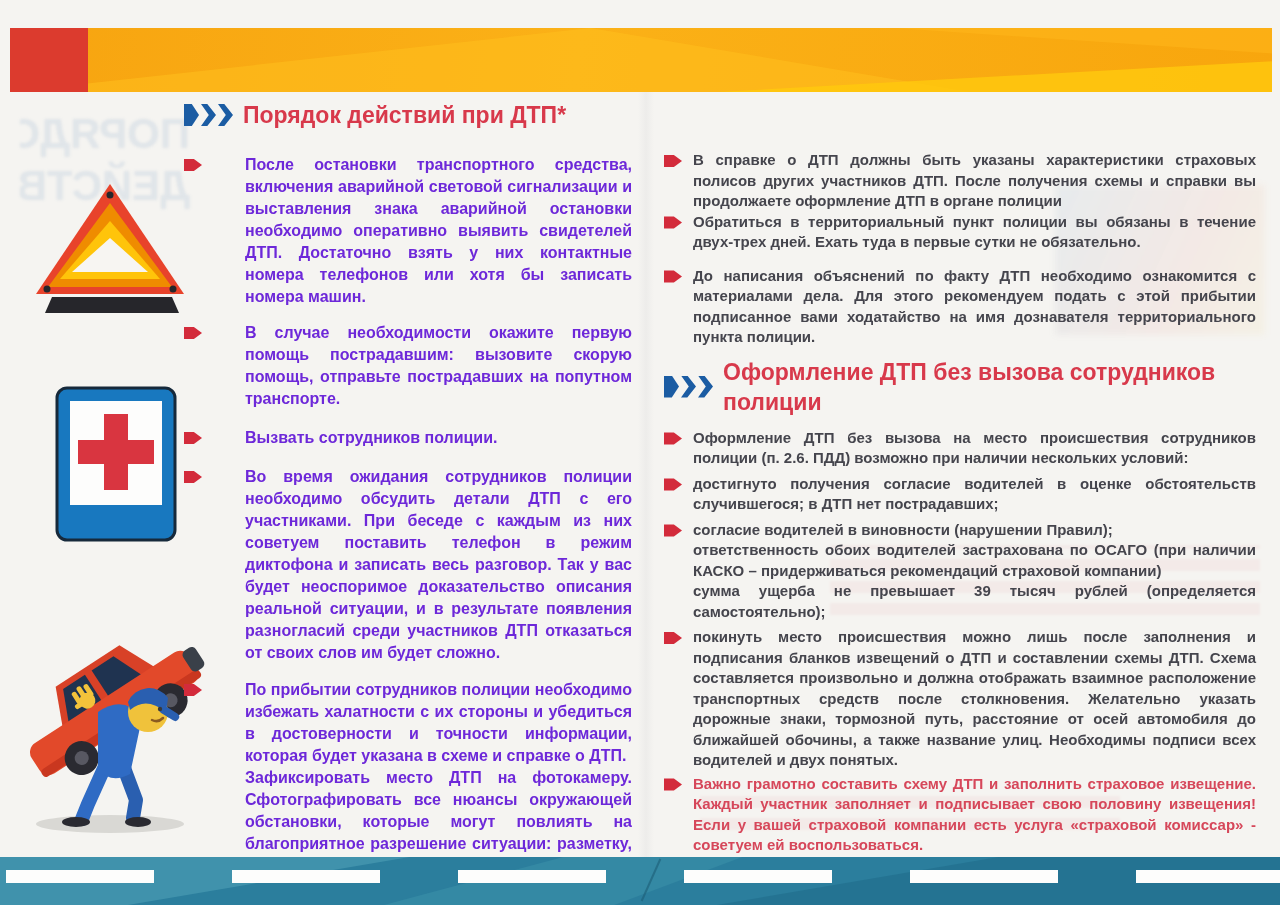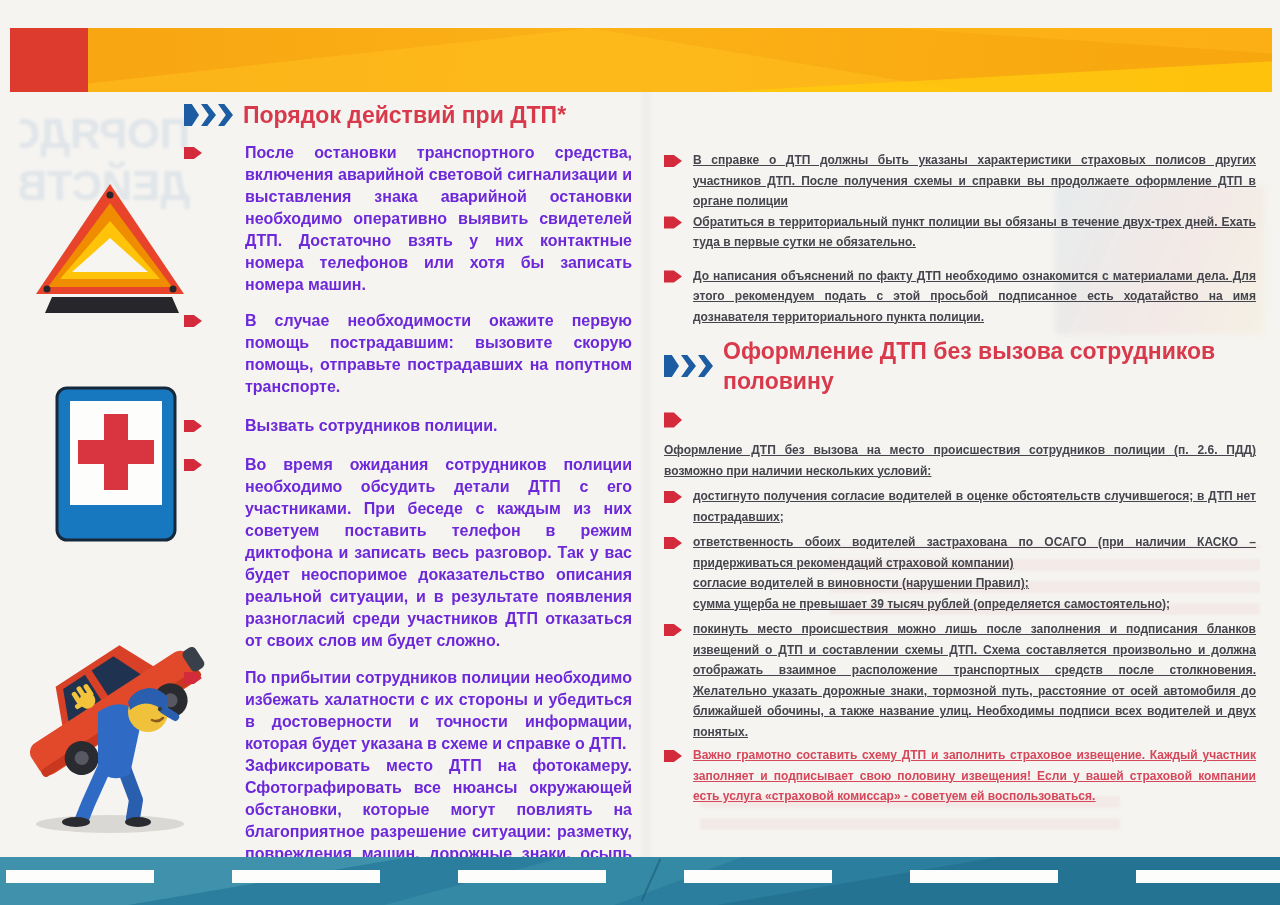--- a/index.html
+++ b/index.html
@@ -55,33 +55,33 @@
   h2 { margin:0; font-size:23px; line-height:30px; font-weight:bold; color:#d8394b; }
   .bullet { display:flex; gap:11px; }
   .marker { flex:0 0 18px; width:18px; height:14px; margin-top:4px; background:#d32b3b;
     clip-path:polygon(0 8%,55% 8%,100% 50%,55% 92%,0 92%); }
   .btext { flex:1; }
   .btext p { margin:0; }
   
   .col-left { position:absolute; left:184px; top:100px; width:448px; }
   .col-left .btext, .col-left .btext p { font-size:16px; line-height:22px; font-weight:bold;
     color:#6d28d9; text-align:justify;margin-left:16px; }
-  .col-left .heading-row { margin-bottom:12px; }
+  .col-left .heading-row { margin-bottom:24px; }
   .col-left .b1 { margin-top:0; }
   .col-left .b2 { margin-top:14px; }
   .col-left .b3 { margin-top:17px; }
   .col-left .b4 { margin-top:17px; }
   .col-left .b5 { margin-top:15px; }
   .col-right { position:absolute; left:664px; top:150px; width:592px; }
-  .col-right .btext, .col-right .btext p { font-size:12px; line-height:20.5px; font-weight:bold;
-    color:#45454d; text-align:justify;text-decoration:underline; }
+  .col-right .btext, .col-right .btext p { font-size:15px; line-height:20.5px; font-weight:bold;
+    color:#45454d; text-align:justify; }
   .col-right .rb2 { }
   .col-right .rb3 { margin-top:13px; }
   .col-right .heading-row { margin-top:9px; margin-bottom:11px; }
-  .col-right .rb4 { margin-top:0;flex-direction:column; }
+  .col-right .rb4 { margin-top:0; }
   .col-right .rb5 { margin-top:5px; }
   .col-right .rb6 { margin-top:5px; }
   .col-right .rb7 { margin-top:5px; }
   .col-right .imp { margin-top:3px; }
   .col-right .imp .btext p { color:#d6475a; }
   
   .art { position:absolute; }
 </style>
 </head>
 <body>
@@ -214,50 +214,50 @@
   </div>
   <div class="bullet rb2">
     <span class="marker"></span>
     <div class="btext">
         <p>Обратиться в территориальный пункт полиции вы обязаны в течение двух-трех дней. Ехать туда в первые сутки не обязательно.</p>
       </div>
   </div>
   <div class="bullet rb3">
     <span class="marker"></span>
     <div class="btext">
-        <p>До написания объяснений по факту ДТП необходимо ознакомится с материалами дела. Для этого рекомендуем подать с этой просьбой подписанное есть ходатайство на имя дознавателя территориального пункта полиции.</p>
+        <p>До написания объяснений по факту ДТП необходимо ознакомится с материалами дела. Для этого рекомендуем подать с этой прибытии подписанное вами ходатайство на имя дознавателя территориального пункта полиции.</p>
       </div>
   </div>
 
   <div class="heading-row">
     <span class="chevrons">
       <span class="chev solid"></span>
         <span class="chev open"></span>
         <span class="chev open"></span>
     </span>
-    <h2>Оформление ДТП без вызова сотрудников половину</h2>
+    <h2>Оформление ДТП без вызова сотрудников полиции</h2>
   </div>
 
   <div class="bullet rb4">
     <span class="marker"></span>
     <div class="btext">
         <p>Оформление ДТП без вызова на место происшествия сотрудников полиции (п. 2.6. ПДД) возможно при наличии нескольких условий:</p>
       </div>
   </div>
   <div class="bullet rb5">
     <span class="marker"></span>
     <div class="btext">
         <p>достигнуто получения согласие водителей в оценке обстоятельств случившегося; в ДТП нет пострадавших;</p>
       </div>
   </div>
   <div class="bullet rb6">
     <span class="marker"></span>
     <div class="btext">
+      <p>согласие водителей в виновности (нарушении Правил);</p>
       <p>ответственность обоих водителей застрахована по ОСАГО (при наличии КАСКО – придерживаться рекомендаций страховой компании)</p>
-      <p>согласие водителей в виновности (нарушении Правил);</p>
       <p>сумма ущерба не превышает 39 тысяч рублей (определяется самостоятельно);</p>
     </div>
   </div>
   <div class="bullet rb7">
     <span class="marker"></span>
     <div class="btext">
       <p><span>покинуть место происшествия можно лишь после заполнения и подписания бланков извещений о ДТП и составлении схемы ДТП. </span><b>Схема составляется произвольно и должна отображать взаимное расположение транспортных средств после столкновения. Желательно указать дорожные знаки, тормозной путь, расстояние от осей автомобиля до ближайшей обочины, а также название улиц. Необходимы подписи всех водителей и двух понятых.</b></p>
     </div>
   </div>
   <div class="bullet imp">

